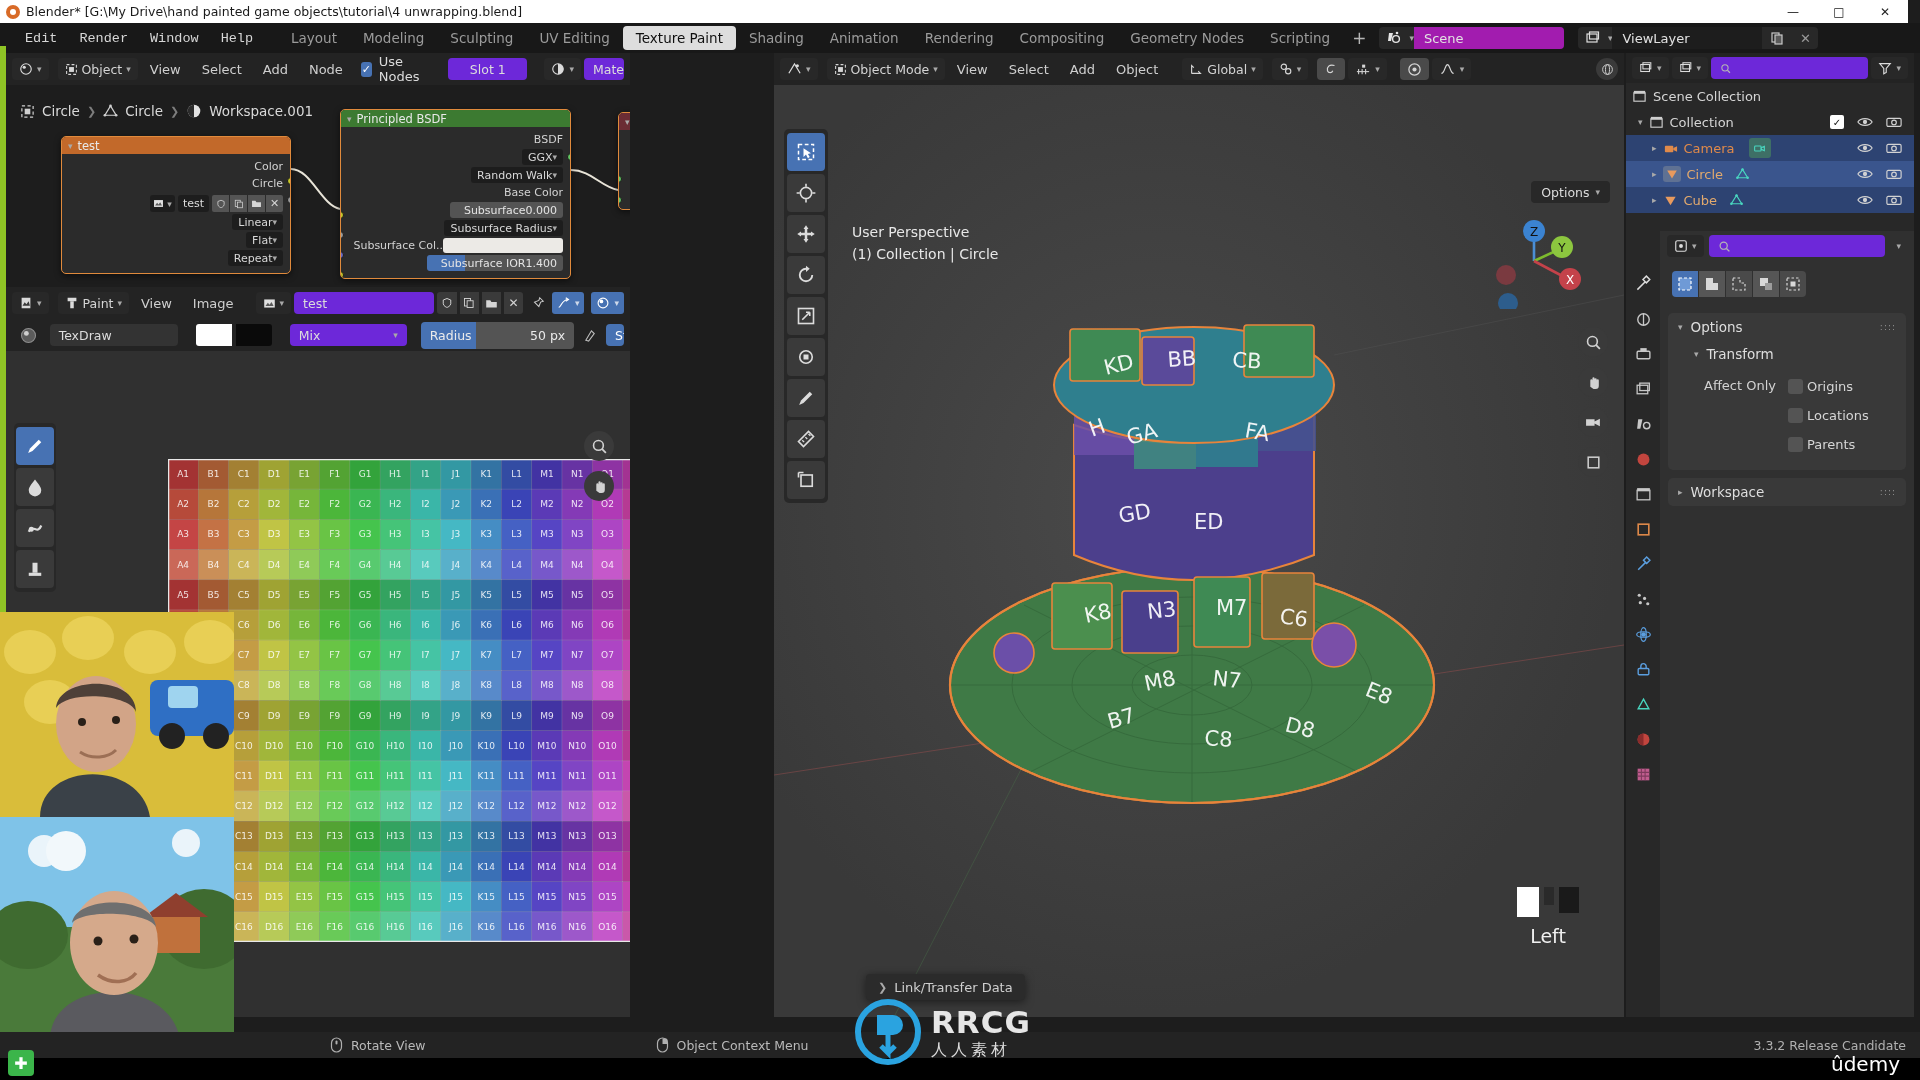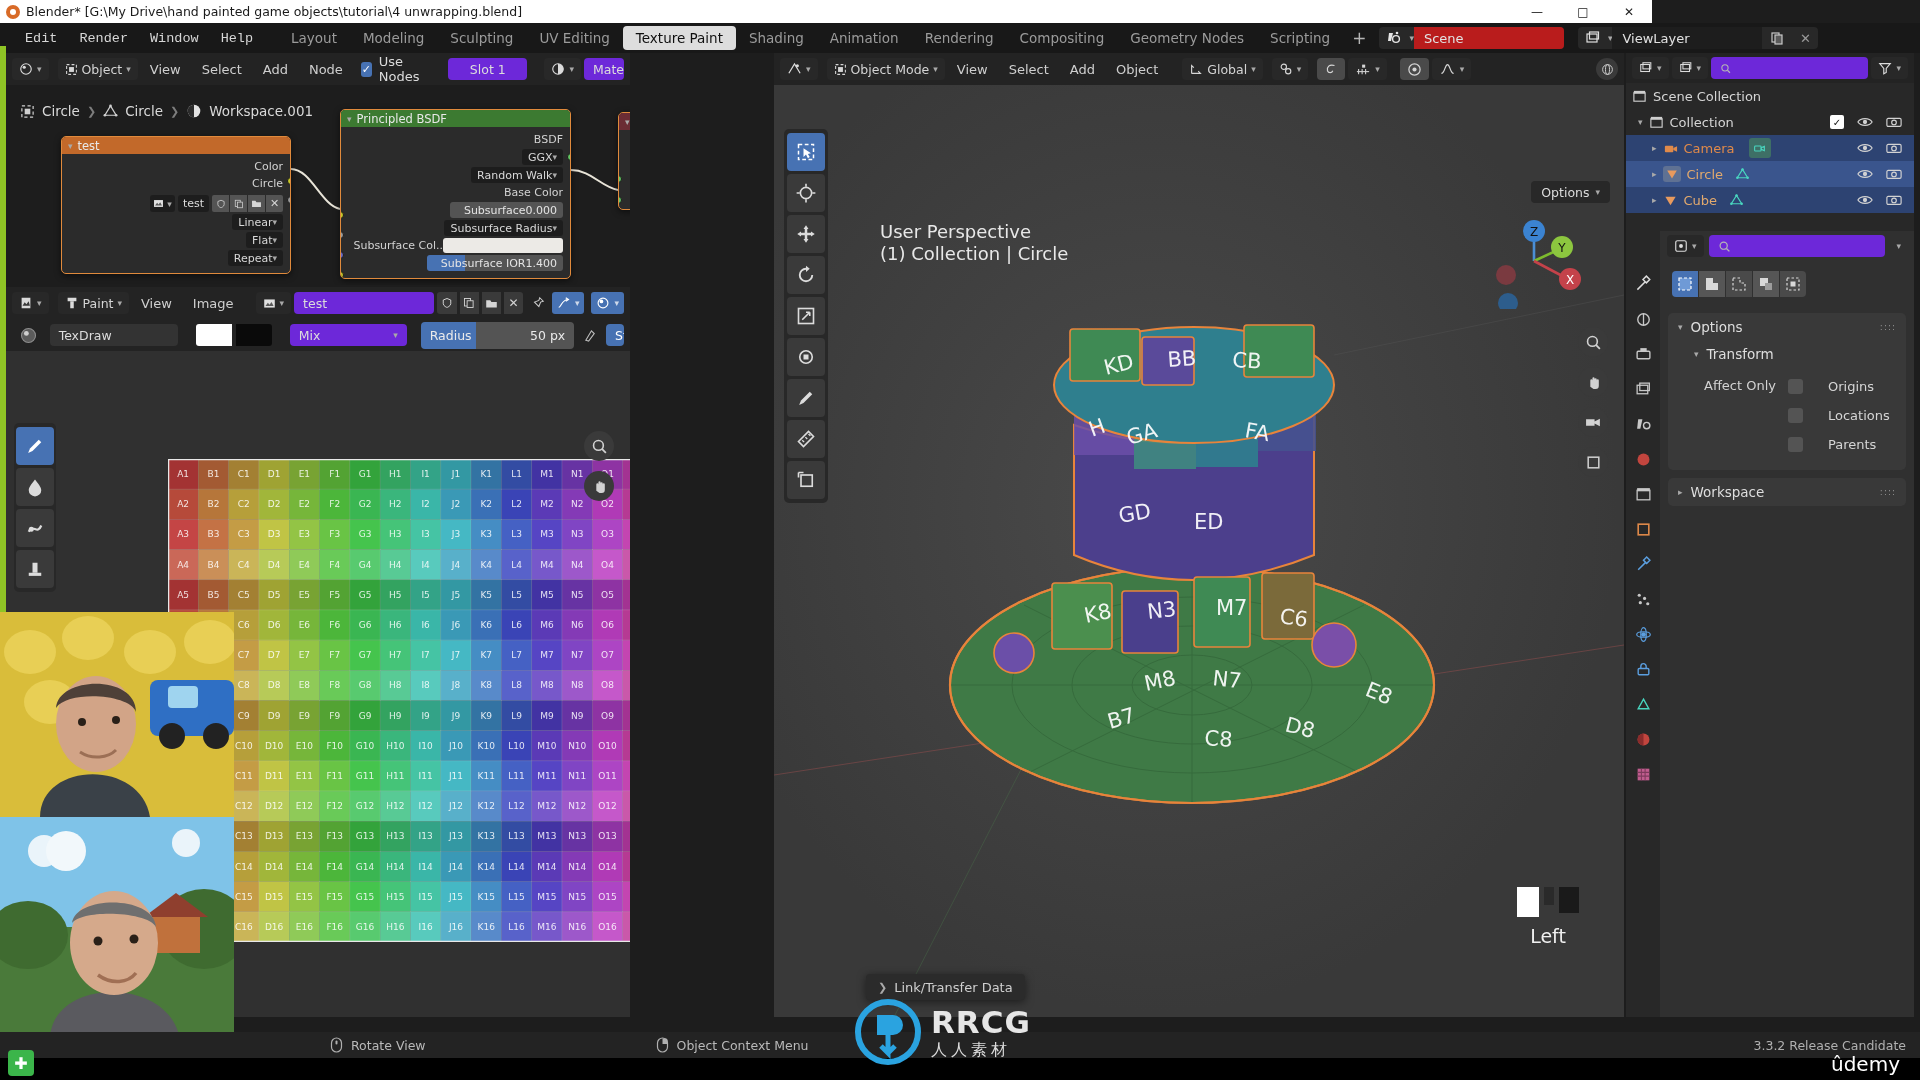--- a/index.html
+++ b/index.html
@@ -1,21 +1,21 @@
 <!DOCTYPE html>
 <html><head>
 <meta charset="utf-8">
 <style>
   * { box-sizing: border-box; margin:0; padding:0; }
   html,body { width:1920px; height:1080px; overflow:hidden; background:#1d1d1d;
     font-family:"DejaVu Sans", sans-serif; }
   body { position:relative; }
 
   
-  #titlebar { position:absolute; left:0; top:0; width:1652px; height:23px;
+  #titlebar { position:absolute; left:0; top:0; width:1908px; height:23px;
     background:#ffffff; display:flex; align-items:center; }
   #titlebar .tb-icon { width:14px; height:14px; margin:0 6px 0 6px; border-radius:50%;
     background:#d86a27; position:relative; }
   #titlebar .tb-icon::after{ content:""; position:absolute; left:4px; top:4px; width:6px;height:6px;
     border-radius:50%; background:#fff;}
   #titlebar .tb-title { font-size:12.5px; color:#1a1a1a; }
   #titlebar .tb-btns { margin-left:auto; display:flex; }
   #titlebar .tb-btns div { width:46px; height:23px; display:flex; align-items:center;
     justify-content:center; font-size:12px; color:#222; }
 
@@ -26,21 +26,21 @@
     background:#181818; display:flex; align-items:center; }
   .tb-menu { font-size:13.5px; color:#d7d7d7; padding:0 11px; height:22px;
     display:flex; align-items:center; border-radius:3px;font-family:Liberation Mono, monospace; }
   .wkspace { font-size:13.5px; color:#9b9b9b; padding:0 13px; height:24px;
     display:flex; align-items:center; border-radius:4px; }
   .wkspace.active { background:#ddd; color:#0f0f0f; }
   .plus { color:#b5b5b5; font-size:17px; padding:0 9px; }
   .scene-widget { display:flex; align-items:center; height:22px; background:#282828;
     border-radius:4px; margin-left:4px; }
   .scene-ic { width:30px; display:flex;align-items:center;justify-content:center; }
-  .scene-name { background:#b91c1c; height:22px; border-radius:0 4px 4px 0; min-width:150px;
+  .scene-name { background:#a21caf; height:22px; border-radius:0 4px 4px 0; min-width:150px;
     display:flex; align-items:center; padding:0 10px; color:#e2e2e2; font-size:13px; }
   .vl-widget { display:flex; align-items:center; height:22px; background:#282828;
     border-radius:4px; margin-left:6px; }
   .vl-name { background:#1d1d1d; height:22px; min-width:150px; display:flex;
     align-items:center; padding:0 10px; color:#e2e2e2; font-size:13px; }
 
   
   .ed-header { background:#232323; display:flex; align-items:center; height:32px;
     padding:0 6px; gap:3px; }
   .hdr-btn { display:flex; align-items:center; gap:4px; height:22px; padding:0 7px;
@@ -101,21 +101,21 @@
     background:#393939; overflow:hidden; }
   #vp-canvas { position:absolute; left:0; top:32px; width:850px; height:932px;
     background:radial-gradient(ellipse at 45% 45%, #4a4a4a 0%, #393939 70%); }
   #vp-tools { position:absolute; left:10px; top:44px; width:44px;
     background:#282828; border-radius:5px; padding:4px 0; display:flex;
     flex-direction:column; gap:3px; align-items:center; z-index:6;}
   .vp-tool { width:38px; height:38px; border-radius:4px; background:#3a3a3a;
     display:flex; align-items:center; justify-content:center; }
   .vp-tool.sel { background:#4772b3; }
   #vp-overlay-text { position:absolute; left:78px; top:136px; color:#e8e8e8;
-    font-size:18px; line-height:22px; z-index:6;margin-left:28px;}
+    font-size:14px; line-height:22px; z-index:6;}
   #gizmo { position:absolute; right:42px; top:128px; width:96px; height:96px; z-index:6;}
   #vp-rbtns { position:absolute; right:16px; top:242px; display:flex;
     flex-direction:column; gap:10px; z-index:6;}
   .vp-rbtn { width:30px; height:30px; border-radius:50%; background:#3a3a3a;
     display:flex; align-items:center; justify-content:center;}
   #options-btn { position:absolute; right:14px; top:96px; height:22px; z-index:6;
     background:#282828; border-radius:4px; display:flex; align-items:center;
     gap:6px; padding:0 10px; color:#dcdcdc; font-size:12.5px;}
   #vp-popup { position:absolute; left:866px; top:974px; height:26px; z-index:8;
     background:#2b2b2b; border-radius:4px; display:flex; align-items:center;
@@ -138,21 +138,21 @@
     background:#303030; display:flex; }
   #props-tabs { width:34px; background:#282828; padding-top:44px;
     display:flex; flex-direction:column; align-items:center; gap:14px;}
   #props-main { flex:1; position:relative; }
   #props-hdr { height:30px; background:#303030; display:flex; align-items:center;
     gap:5px; padding:0 7px;}
   .prop-panel { background:#393939; border-radius:5px; margin:8px 8px 0 8px; }
   .prop-title { display:flex; align-items:center; gap:8px; height:28px;
     padding:0 10px; color:#dedede; font-size:13.5px;}
   .cbox { width:15px; height:15px; background:#545454; border-radius:3px; }
-  .cb-row { display:flex; align-items:center; gap:25px; height:23px;
+  .cb-row { display:flex; align-items:center; gap:4px; height:23px;
     color:#d5d5d5; font-size:13px; }
 
   
   #statusbar { position:absolute; left:0; bottom:22px; width:1920px; height:26px;
     background:#232323; display:flex; align-items:center; color:#b9b9b9;
     font-size:12.5px; }
   .sb-item { display:flex; align-items:center; gap:8px; }
   #sb-version { margin-left:auto; padding-right:14px; color:#b0b0b0; }
 
   

